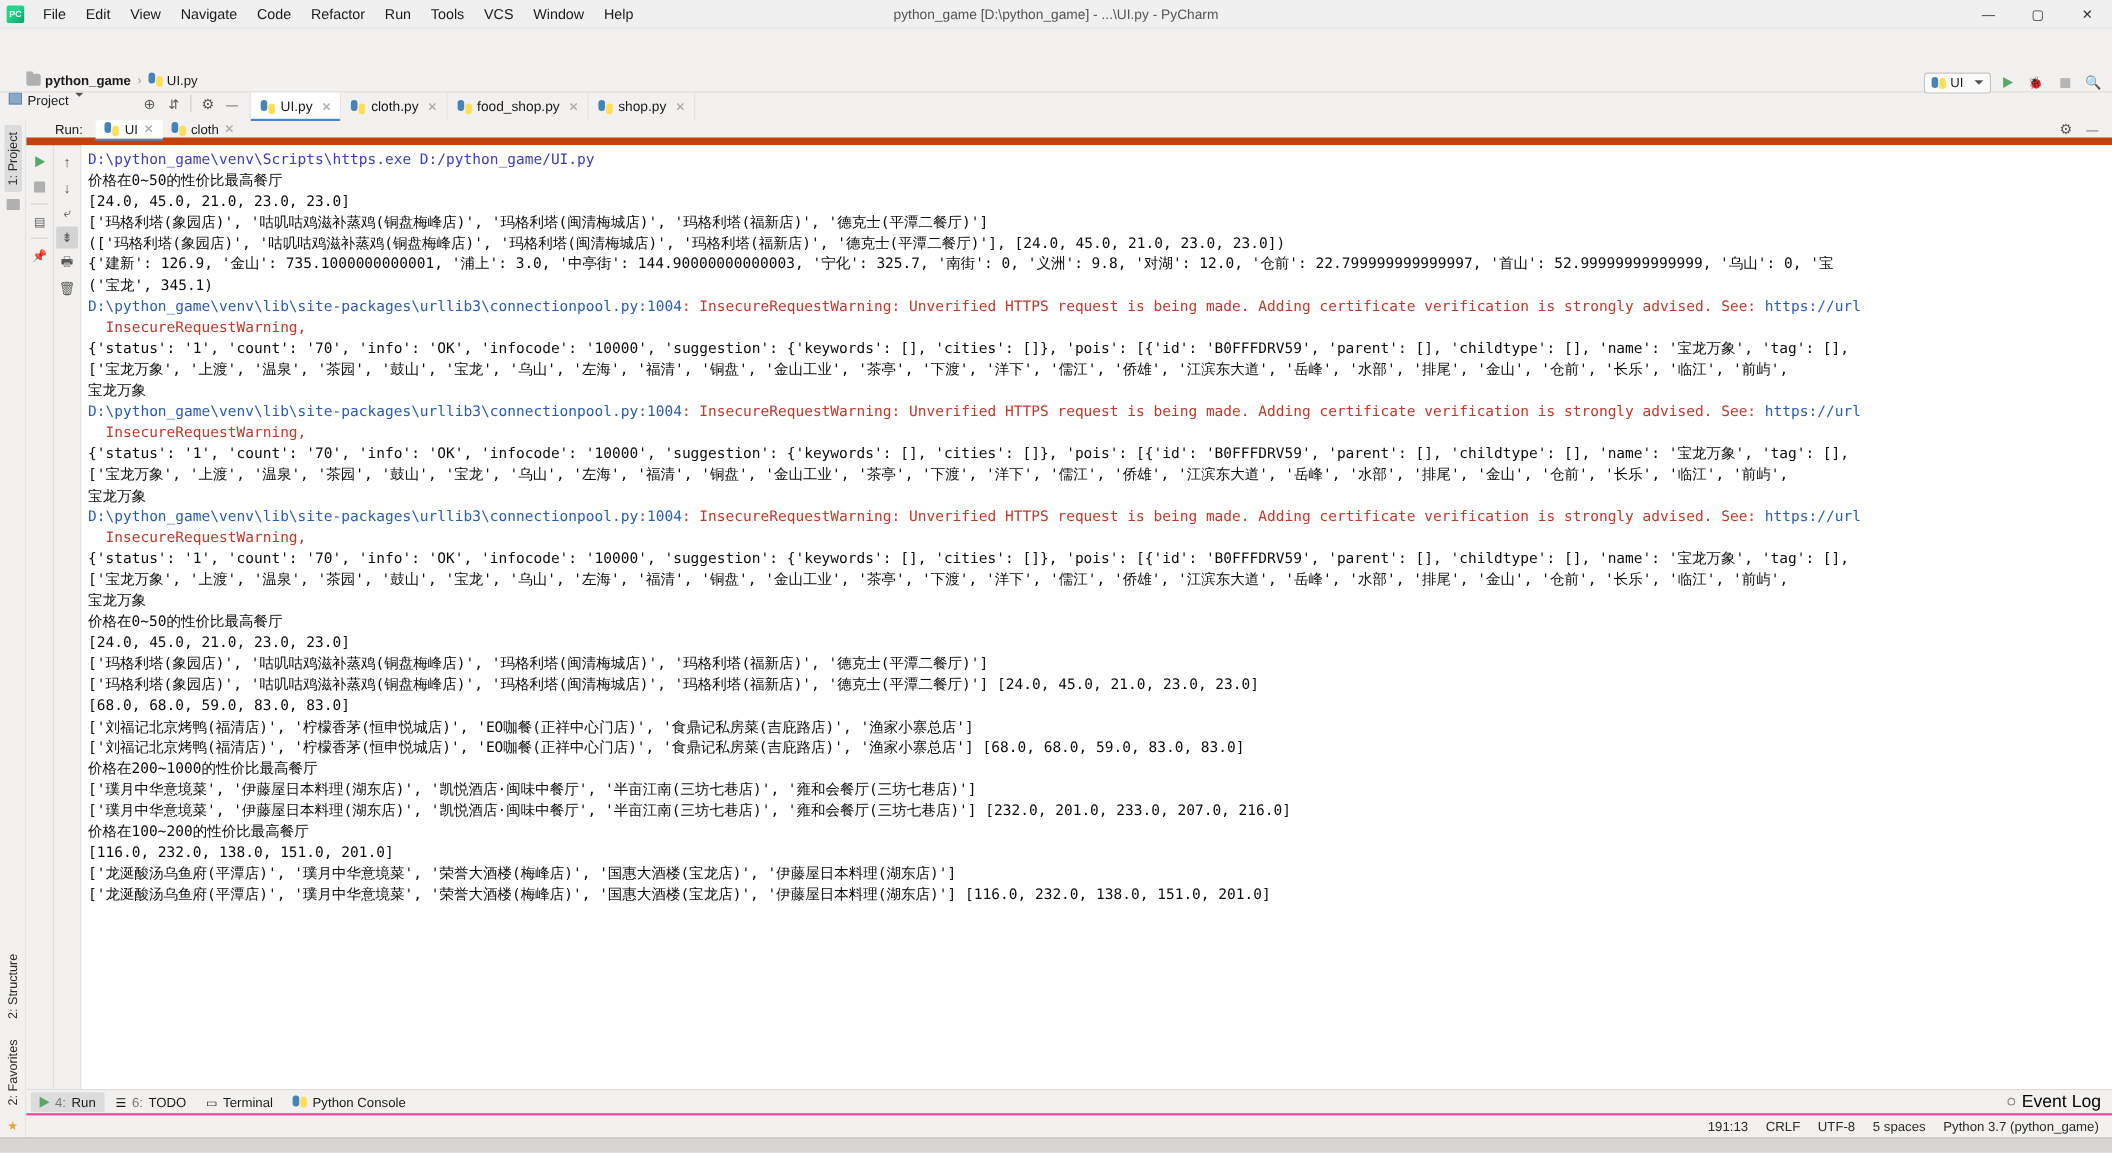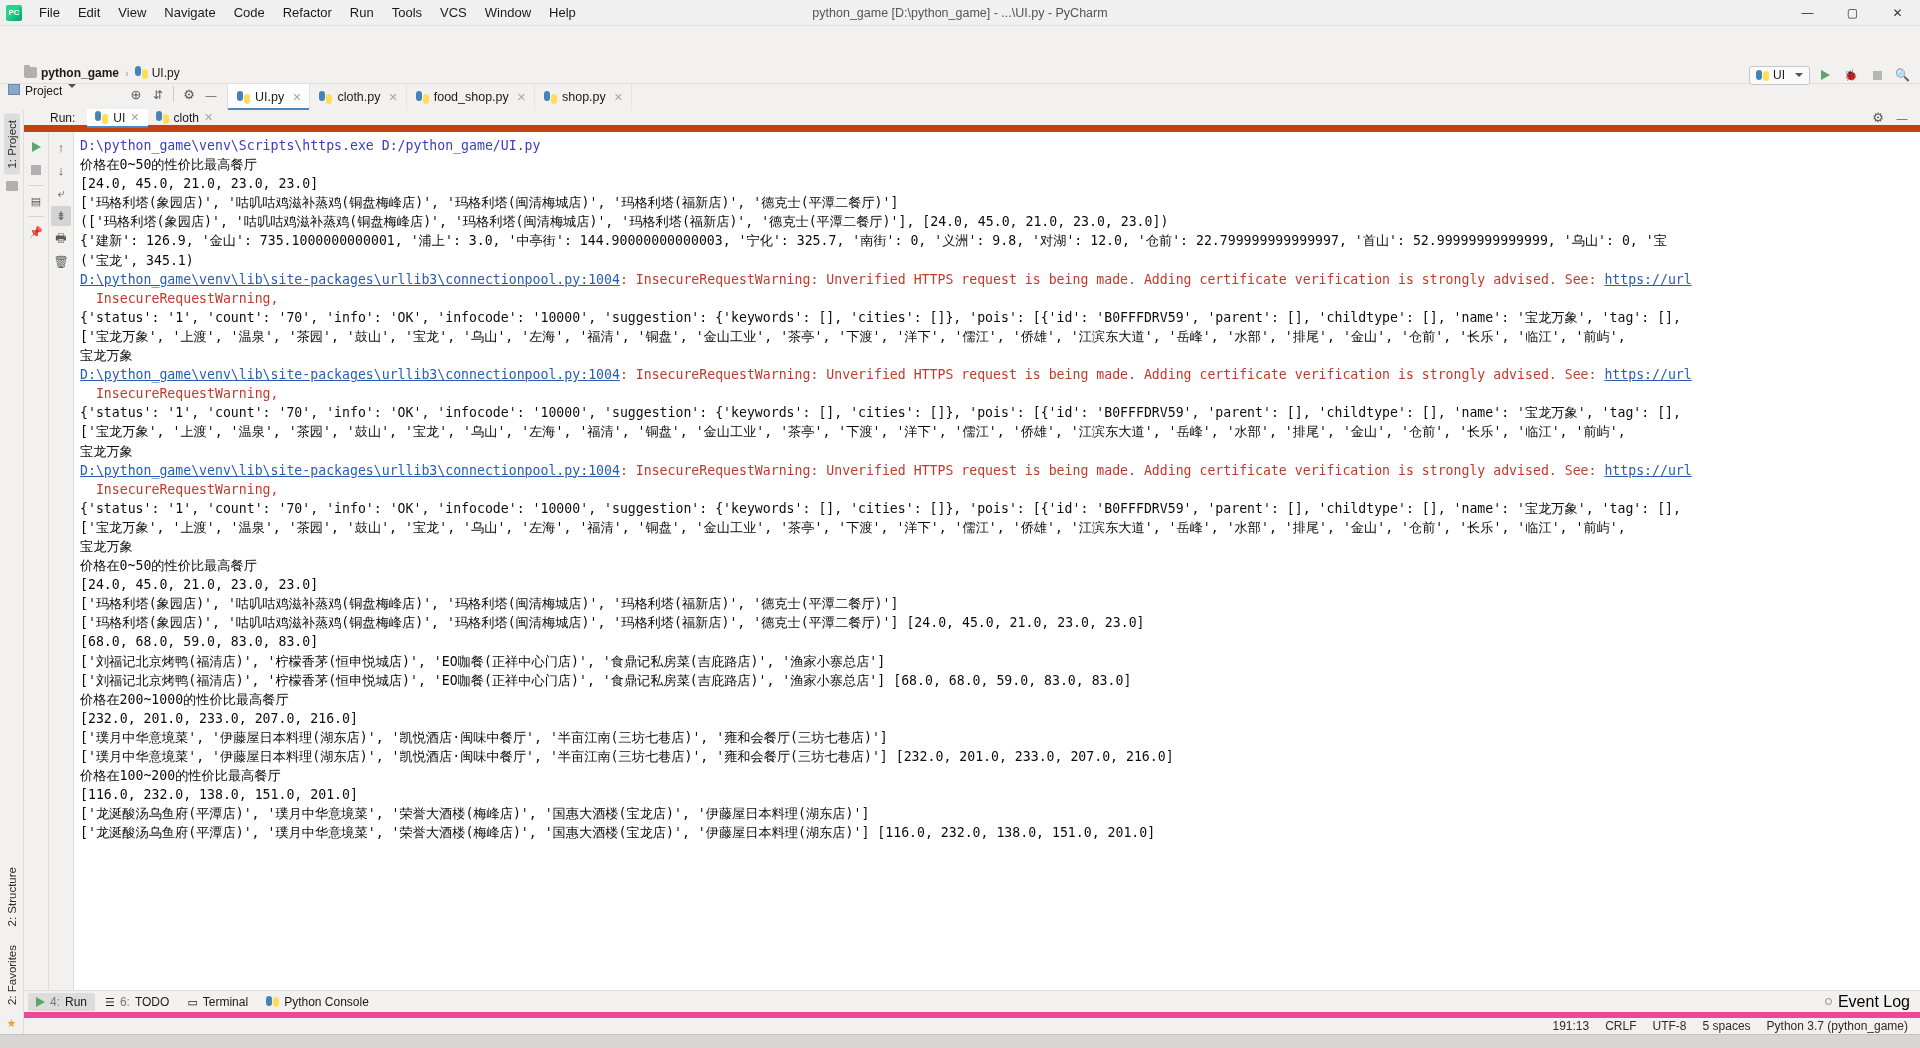--- a/index.html
+++ b/index.html
@@ -127,37 +127,37 @@
   .gsep { width:16px; height:1px; background:#d6d4d2; margin:2px 0; }
 
   .console {
     flex:1; background:#ffffff; overflow:hidden; position:relative;
     font-family: "DejaVu Sans Mono", "Liberation Mono", monospace;
     font-size: 13.2px; line-height: 19.1px; color:#0c0c0c;
     padding: 4px 0 0 6px; white-space: nowrap;
   }
   .cl { white-space: pre; }
   .cl.cmd { color: #3c3cbd; }
-  .cl.link, .lnk { color:#2a5db0; text-decoration: underline; }
+  .cl.link, .lnk { color:#2a5db0; }
   .cl.warn { color:#c0392b; }
   .w-red { color:#c0392b; }
 
   
   .bottombar {
     height:22px; background:#f2f1f0; display:flex; align-items:center;
     border-top:1px solid #dfdddb; flex:0 0 22px; padding-left:4px; gap:2px;
   }
   .bbtn { display:flex; align-items:center; gap:5px; font-size:12px; color:#1a1a1a; padding:2px 8px; cursor:default; }
   .bbtn.sel { background:#dcdcdc; border-radius:2px; }
   .bbtn .num { color:#777; }
   .bottombar-right { margin-left:auto; display:flex; align-items:center; gap:6px; padding-right:10px; }
 
   .statusbar {
     height:22px; background:#f2f1f0; display:flex; align-items:center;
-    border-top:6px solid #ec4899; flex:0 0 22px; font-size:12px; color:#2b2b2b;
+    border-top:2px solid #ec4899; flex:0 0 22px; font-size:12px; color:#2b2b2b;
   }
   .statusbar .sright { margin-left:auto; display:flex; align-items:center; gap:16px; padding-right:12px; }
   .sitem { cursor:default; white-space:nowrap; }
 
   .taskbar-strip { height:14px; background:#d7d6d4; flex:0 0 14px; border-top:1px solid #c3c2c0; }
 
   
   .ico-play { width:0;height:0;border-left:9px solid #59a869;border-top:5.5px solid transparent;border-bottom:5.5px solid transparent; }
   .ico-stop { width:10px;height:10px;background:#b0b0b0; }
   .ico-up::before { content:"↑"; font-size:13px; }
@@ -392,21 +392,20 @@
             <div class="cl ">['宝龙万象', '上渡', '温泉', '茶园', '鼓山', '宝龙', '乌山', '左海', '福清', '铜盘', '金山工业', '茶亭', '下渡', '洋下', '儒江', '侨雄', '江滨东大道', '岳峰', '水部', '排尾', '金山', '仓前', '长乐', '临江', '前屿',</div>
             <div class="cl ">宝龙万象</div>
             <div class="cl ">价格在0~50的性价比最高餐厅</div>
             <div class="cl ">[24.0, 45.0, 21.0, 23.0, 23.0]</div>
             <div class="cl ">['玛格利塔(象园店)', '咕叽咕鸡滋补蒸鸡(铜盘梅峰店)', '玛格利塔(闽清梅城店)', '玛格利塔(福新店)', '德克士(平潭二餐厅)']</div>
             <div class="cl ">['玛格利塔(象园店)', '咕叽咕鸡滋补蒸鸡(铜盘梅峰店)', '玛格利塔(闽清梅城店)', '玛格利塔(福新店)', '德克士(平潭二餐厅)'] [24.0, 45.0, 21.0, 23.0, 23.0]</div>
             <div class="cl ">[68.0, 68.0, 59.0, 83.0, 83.0]</div>
             <div class="cl ">['刘福记北京烤鸭(福清店)', '柠檬香茅(恒申悦城店)', 'EO咖餐(正祥中心门店)', '食鼎记私房菜(吉庇路店)', '渔家小寨总店']</div>
             <div class="cl ">['刘福记北京烤鸭(福清店)', '柠檬香茅(恒申悦城店)', 'EO咖餐(正祥中心门店)', '食鼎记私房菜(吉庇路店)', '渔家小寨总店'] [68.0, 68.0, 59.0, 83.0, 83.0]</div>
             <div class="cl ">价格在200~1000的性价比最高餐厅</div>
-            <div class="cl ">[232.0, 201.0, 233.0, 207.0, 216.0]</div>
             <div class="cl ">['璞月中华意境菜', '伊藤屋日本料理(湖东店)', '凯悦酒店·闽味中餐厅', '半亩江南(三坊七巷店)', '雍和会餐厅(三坊七巷店)']</div>
             <div class="cl ">['璞月中华意境菜', '伊藤屋日本料理(湖东店)', '凯悦酒店·闽味中餐厅', '半亩江南(三坊七巷店)', '雍和会餐厅(三坊七巷店)'] [232.0, 201.0, 233.0, 207.0, 216.0]</div>
             <div class="cl ">价格在100~200的性价比最高餐厅</div>
             <div class="cl ">[116.0, 232.0, 138.0, 151.0, 201.0]</div>
             <div class="cl ">['龙涎酸汤乌鱼府(平潭店)', '璞月中华意境菜', '荣誉大酒楼(梅峰店)', '国惠大酒楼(宝龙店)', '伊藤屋日本料理(湖东店)']</div>
             <div class="cl ">['龙涎酸汤乌鱼府(平潭店)', '璞月中华意境菜', '荣誉大酒楼(梅峰店)', '国惠大酒楼(宝龙店)', '伊藤屋日本料理(湖东店)'] [116.0, 232.0, 138.0, 151.0, 201.0]</div>
           </div>
       </div>
 
       <div class="bottombar">

